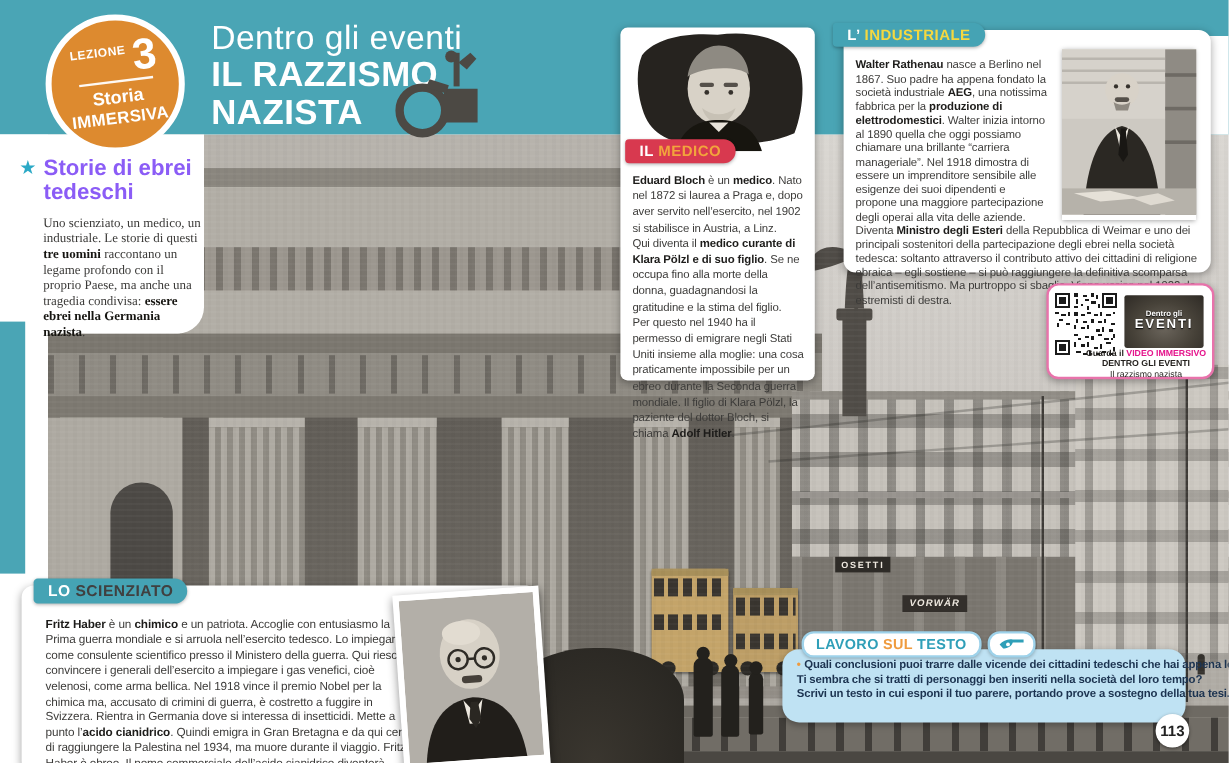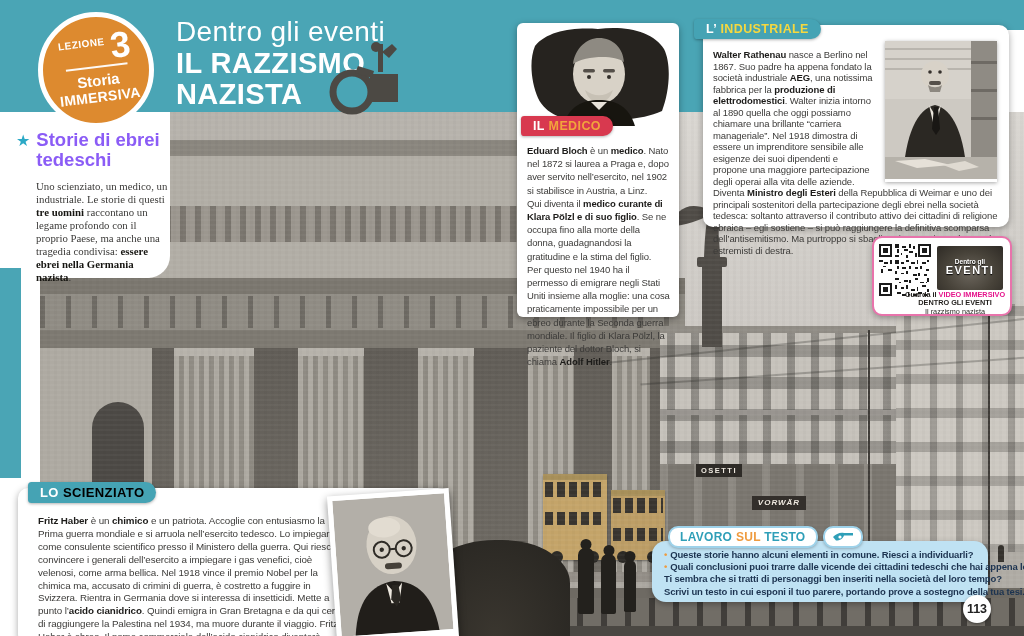--- a/index.html
+++ b/index.html
@@ -135,21 +135,21 @@
   .thumb-l1{font-size:6.5px;font-weight:700;margin-top:12px;text-shadow:0 1px 1px #000;}
   .thumb-l2{font-size:11px;font-weight:800;letter-spacing:1.5px;line-height:10px;text-shadow:0 1px 1px #000;}
   .qr-caption{left:28px;top:53px;width:106px;text-align:center;color:#221f1c;}
   .qr-c1{font-size:7.3px;line-height:8.3px;font-weight:700;}
   .qr-c1 .hl{color:#e5148c;}
   .qr-c2{font-size:7.3px;line-height:8.3px;font-weight:800;}
   .qr-c3{font-size:7.3px;line-height:8.3px;}
 
   .sci-panel{left:18px;top:488px;width:430px;height:156px;border-radius:10px;z-index:10;}
   .sci-label{left:10px;top:-6px;background:#45a3b4;font-size:13px;}
-  .sci-label .lbl-word{color:#000000;}
+  .sci-label .lbl-word{color:#404040;}
   .sci-text{left:20px;top:27px;width:310px;font-size:9.8px;line-height:12.9px;letter-spacing:-.1px;}
   .haber-frame{left:332px;top:492px;padding:5px;background:#fff;box-shadow:0 3px 8px rgba(0,0,0,.45);
                transform:rotate(-4deg);z-index:11;}
 
   
   .lav-row{left:652px;top:526px;z-index:13;display:flex;gap:5px;padding-left:16px;}
   .lav-label{background:#fff;border:2px solid #9ed2ea;border-radius:10px;padding:2px 10px;
              font-size:12px;font-weight:800;letter-spacing:.3px;white-space:nowrap;box-shadow:0 1px 3px rgba(0,0,0,.25);}
   .lav-teal{color:#2f9fb8;} .lav-orange{color:#ef9b3f;}
   .lav-pen{background:#fff;border:2px solid #9ed2ea;border-radius:10px;width:36px;display:flex;
@@ -454,21 +454,20 @@
     <div class="abs bal-rail"></div>
     <div class="abs bal-body"></div>
     <div class="abs bal-base"></div>
   </div>
   <div class="abs bush"></div>
   <div class="abs person" style="left:578px;top:548px;width:16px;height:66px;"></div>
   <div class="abs person" style="left:601px;top:554px;width:15px;height:60px;"></div>
   <div class="abs person" style="left:624px;top:560px;width:12px;height:52px;"></div>
 
   <div class="abs lav-box">
-    <div class="lv-line"><span class="lv-bullet">•</span><span>Queste storie hanno alcuni elementi in comune. Riesci a individuarli?</span></div>
     <div class="lv-line"><span class="lv-bullet">•</span><span>Quali conclusioni puoi trarre dalle vicende dei cittadini tedeschi che hai appena letto?</span></div>
     <div class="lv-line"><span>Ti sembra che si tratti di personaggi ben inseriti nella società del loro tempo?</span></div>
     <div class="lv-line"><span>Scrivi un testo in cui esponi il tuo parere, portando prove a sostegno della tua tesi.</span></div>
   </div>
   <div class="abs lav-row">
     <div class="lav-label"><span class="lav-teal">LAVORO</span> <span class="lav-orange">SUL</span> <span class="lav-teal">TESTO</span></div>
     <div class="lav-pen">
       <svg width="22" height="14" viewBox="0 0 22 14">
         <path d="M1 7c3-3 7-5 11-4h9v2.5h-9c-1 3-4 5-8 5L1 7z" fill="#2f9fb8"></path>
         <circle cx="8" cy="7" r="1.6" fill="#fff"></circle>

